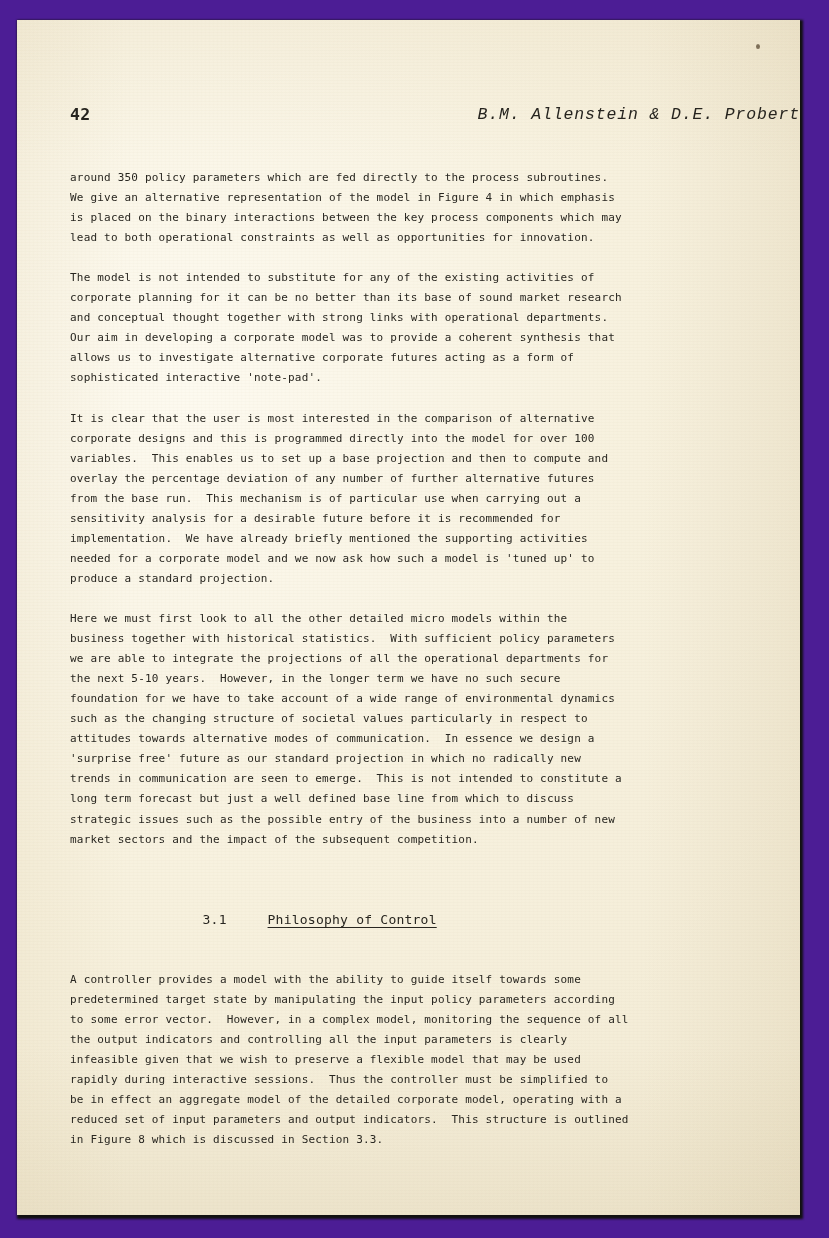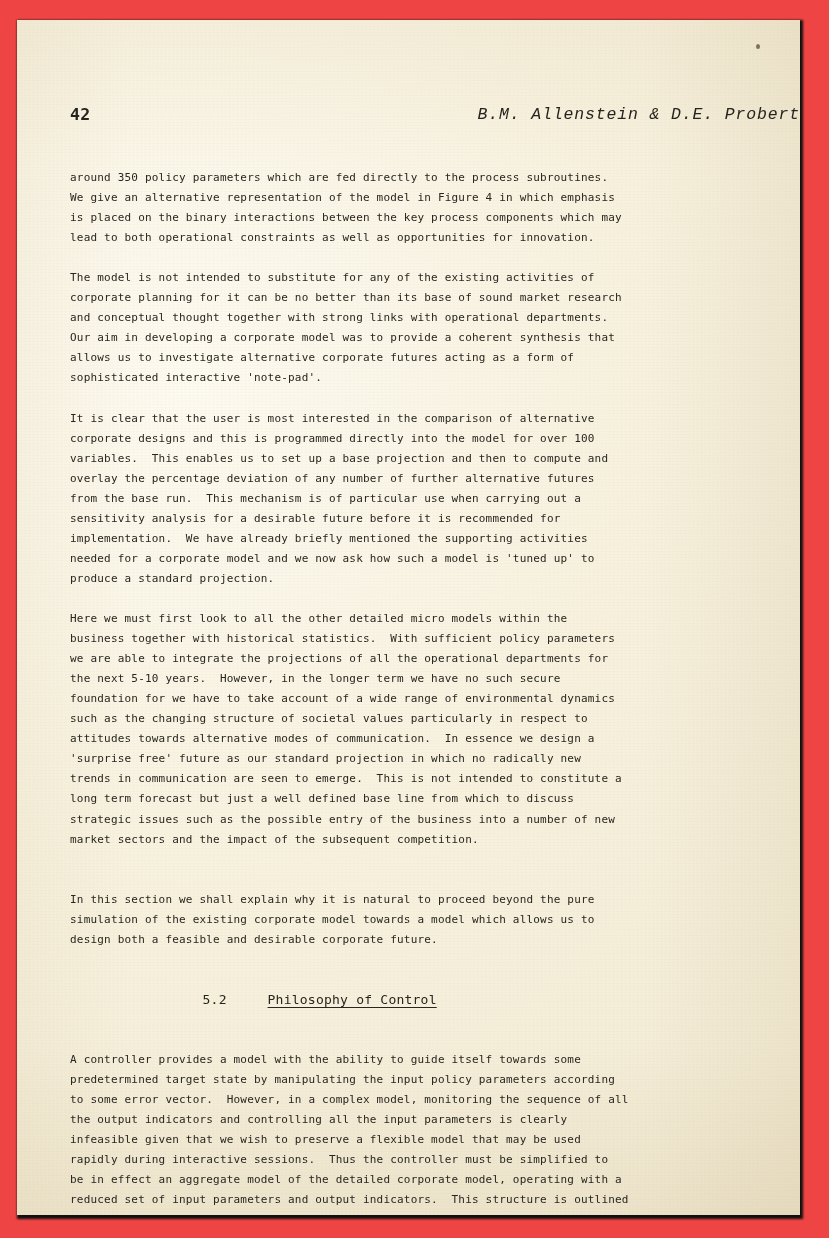--- a/index.html
+++ b/index.html
@@ -13,21 +13,21 @@
     height: 1238px;
     overflow: hidden;
     font-family: "DejaVu Sans Mono", monospace;
   }
 
   
   #scan-canvas {
     position: relative;
     width: 829px;
     height: 1238px;
-    background: #ef4444;
+    background: #4c1d95;
   }
 
   
   #page-shadow {
     position: absolute;
     left: 17px;
     top: 20px;
     width: 786px;
     height: 1199px;
     background: #111010;
@@ -217,26 +217,23 @@
 attitudes towards alternative modes of communication.  In essence we design a
 'surprise free' future as our standard projection in which no radically new
 trends in communication are seen to emerge.  This is not intended to constitute a
 long term forecast but just a well defined base line from which to discuss
 strategic issues such as the possible entry of the business into a number of new
 market sectors and the impact of the subsequent competition.</p>
 
         <div class="section-gap"></div>
 
 
-        <p class="para">In this section we shall explain why it is natural to proceed beyond the pure
-simulation of the existing corporate model towards a model which allows us to
-design both a feasible and desirable corporate future.</p>
 
         <p class="subsection-heading">
-          <span class="sub-num">5.2</span><span class="sub-title">Philosophy of Control</span>
+          <span class="sub-num">3.1</span><span class="sub-title">Philosophy of Control</span>
         </p>
 
         <p class="para">A controller provides a model with the ability to guide itself towards some
 predetermined target state by manipulating the input policy parameters according
 to some error vector.  However, in a complex model, monitoring the sequence of all
 the output indicators and controlling all the input parameters is clearly
 infeasible given that we wish to preserve a flexible model that may be used
 rapidly during interactive sessions.  Thus the controller must be simplified to
 be in effect an aggregate model of the detailed corporate model, operating with a
 reduced set of input parameters and output indicators.  This structure is outlined

